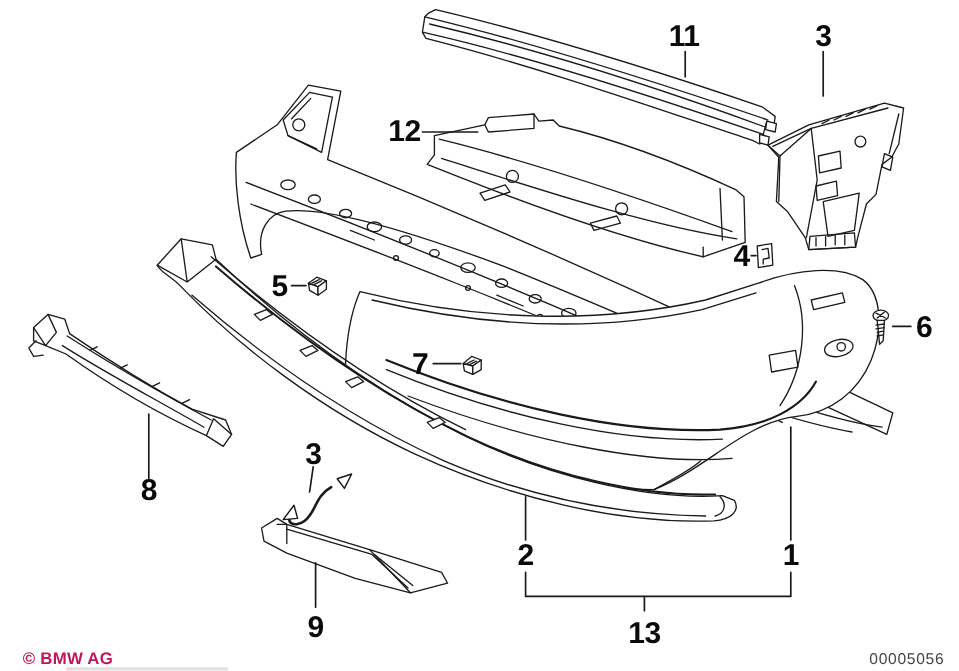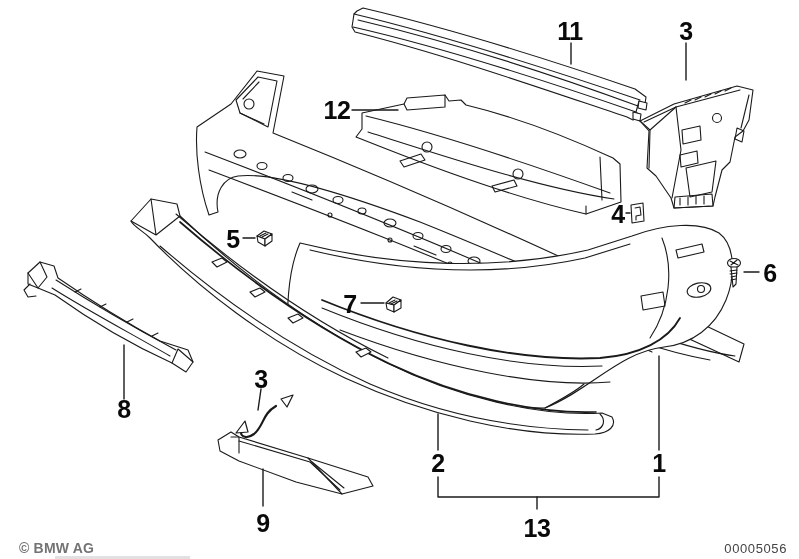--- a/index.html
+++ b/index.html
@@ -13,21 +13,21 @@
   }
   #stage{position:absolute;inset:0;}
   svg{position:absolute;left:0;top:0;}
   .part-label{
     position:absolute;transform:translate(-50%,-50%);
     font-size:25px;font-weight:700;color:var(--label);
     line-height:1;letter-spacing:-0.5px;cursor:pointer;user-select:none;
   }
   #copyright{
     position:absolute;left:19px;top:540px;
-    font-size:14px;font-weight:700;color:#737373;letter-spacing:0.2px;
+    font-size:14px;font-weight:700;color:#be185d;letter-spacing:0.2px;
   }
   #plate-number{
     position:absolute;right:12px;top:541px;
     font-size:13px;font-weight:400;color:var(--plate);letter-spacing:0.6px;
   }
   #scan-artifact{
     position:absolute;left:55px;top:556px;width:135px;height:3px;
     background:#c9c9c9;opacity:.55;
   }
 </style>

